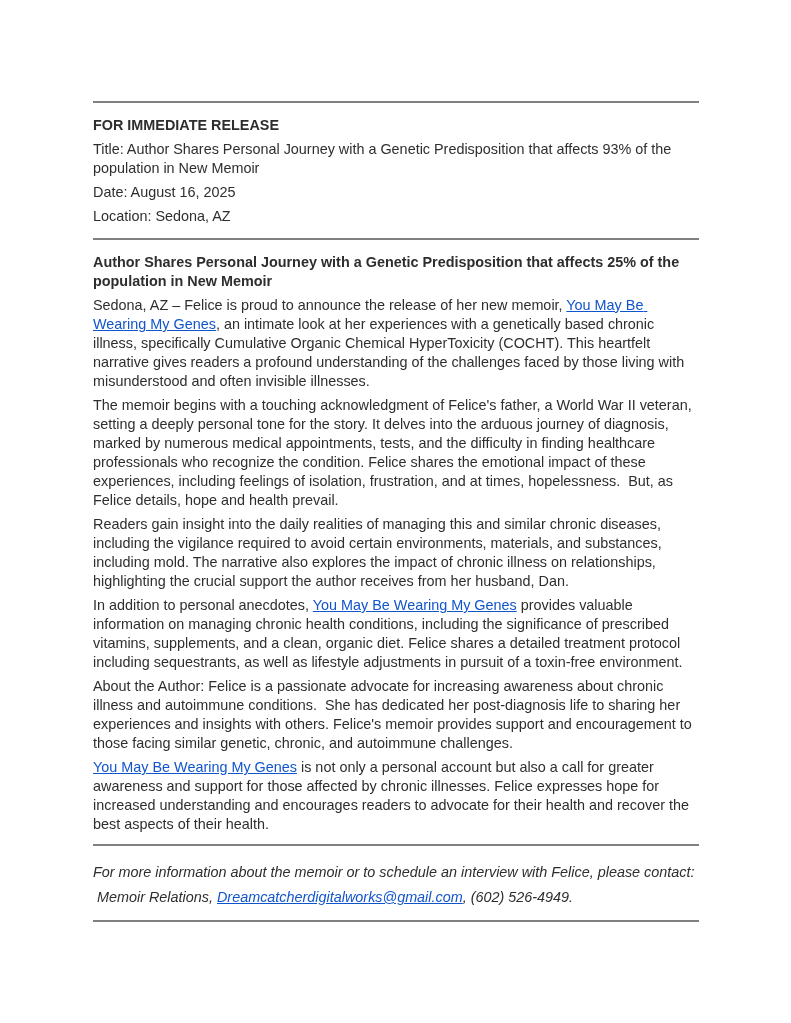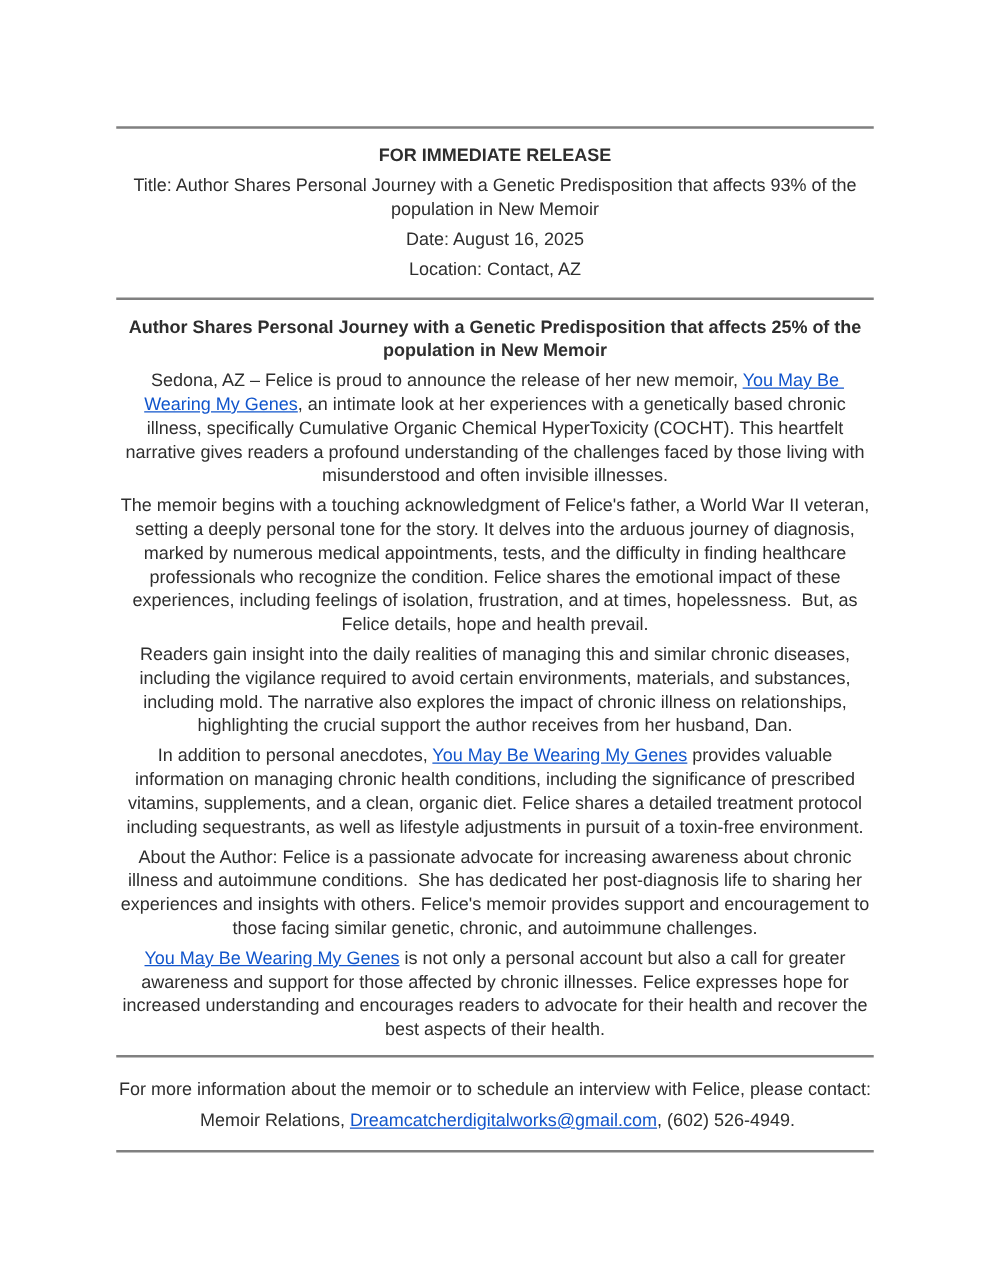--- a/index.html
+++ b/index.html
@@ -23,49 +23,48 @@
     width:606px;
   }
   hr.divider{
     border:none;
     border-top:2px solid var(--divider);
     margin:0;
     width:100%;
   }
   .header-block{margin:13px 0 12px 0;}
   .body-block{margin:13px 0 10px 0;}
-  .footer-block{margin:17px 0 13px 0;}
+  .footer-block{margin:17px 0 13px 0;font-style:italic;}
   p{
     margin:0 0 5px 0;
     font-size:14.4px;
     line-height:19px;
     white-space:pre-wrap;
     color:var(--text);
-    text-align:center;
   }
   p.bold{font-weight:700;}
   a.link{
     color:var(--link);
     text-decoration:underline;
     cursor:pointer;
   }
   .footer-block p{margin-bottom:6px;}
 </style>
 </head>
 <body>
 
 <div class="page">
 
   <hr class="divider">
 
   <section class="header-block">
     <p class="bold">FOR IMMEDIATE RELEASE</p>
     <p>Title: Author Shares Personal Journey with a Genetic Predisposition that affects 93% of the population in New Memoir</p>
     <p>Date: August 16, 2025</p>
-    <p>Location: Contact, AZ</p>
+    <p>Location: Sedona, AZ</p>
   </section>
 
   <hr class="divider">
 
   <section class="body-block">
     <p class="bold">Author Shares Personal Journey with a Genetic Predisposition that affects 25% of the population in New Memoir</p>
 
     <p><span>Sedona, AZ – Felice is proud to announce the release of her new memoir, </span><a class="link" href="#">You May Be Wearing My Genes</a><span>, an intimate look at her experiences with a genetically based chronic illness, specifically Cumulative Organic Chemical HyperToxicity (COCHT). This heartfelt narrative gives readers a profound understanding of the challenges faced by those living with misunderstood and often invisible illnesses.</span></p>
 
     <p>The memoir begins with a touching acknowledgment of Felice's father, a World War II veteran, setting a deeply personal tone for the story. It delves into the arduous journey of diagnosis, marked by numerous medical appointments, tests, and the difficulty in finding healthcare professionals who recognize the condition. Felice shares the emotional impact of these experiences, including feelings of isolation, frustration, and at times, hopelessness.  But, as Felice details, hope and health prevail.</p>

